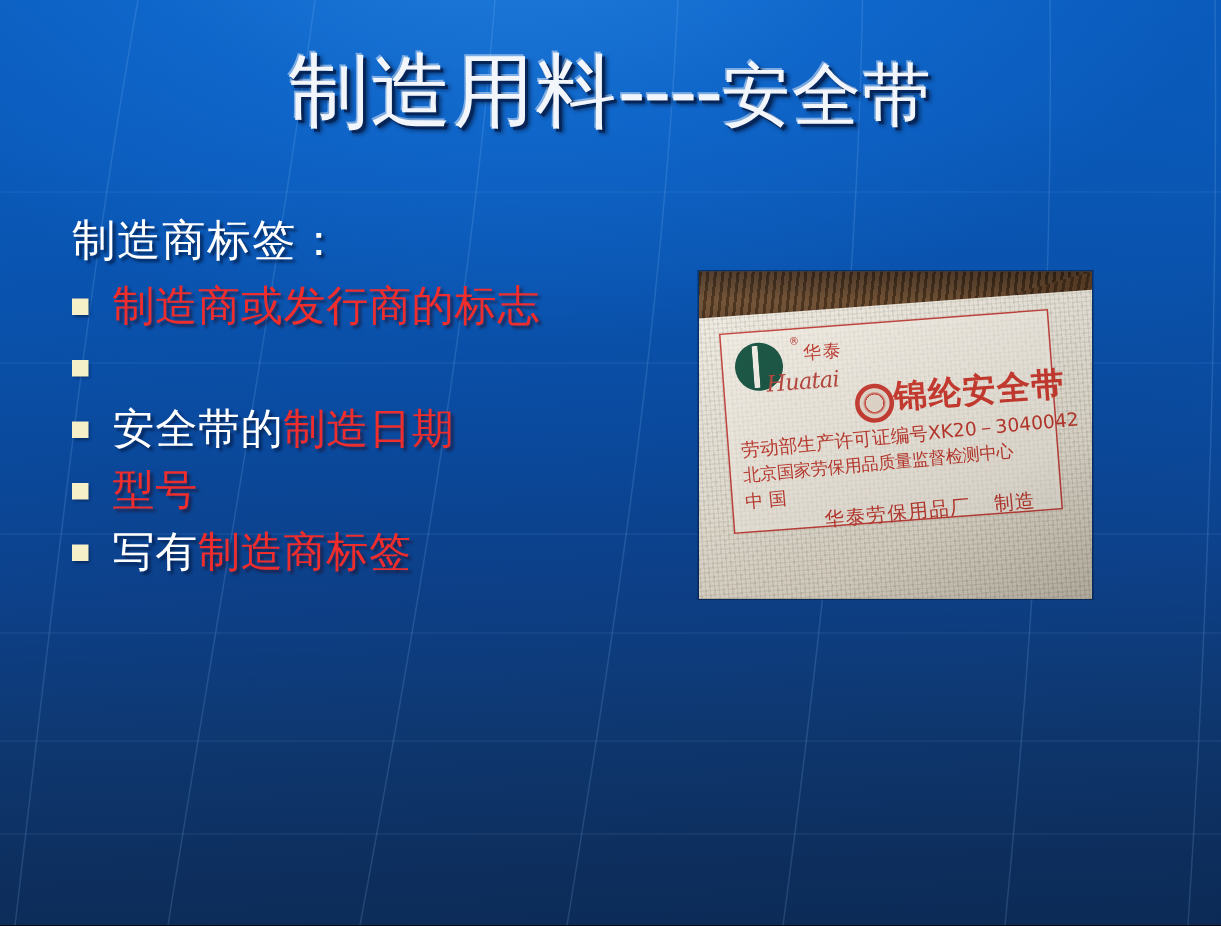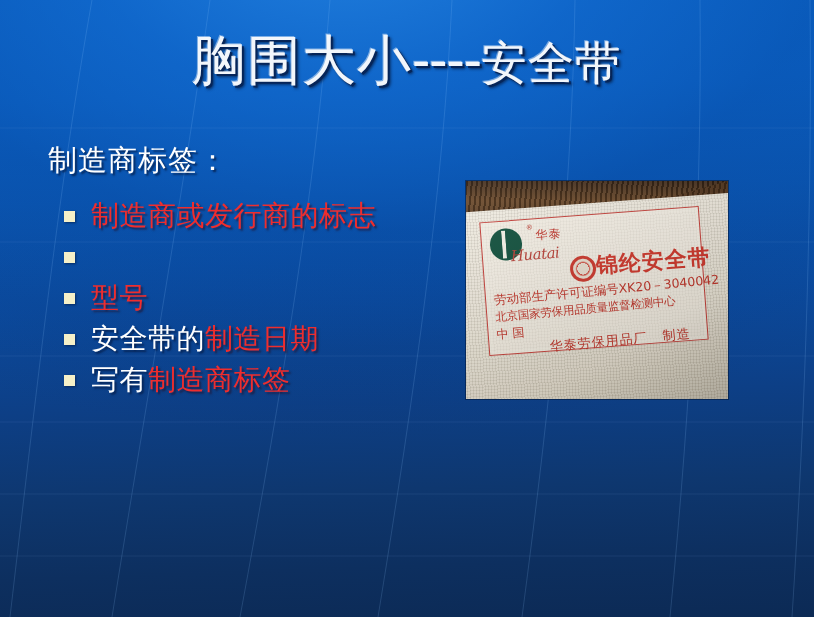--- a/index.html
+++ b/index.html
@@ -69,21 +69,21 @@
   .heading {
     font-size: 29px;
     line-height: 44px;
     color: #ffffff;
     letter-spacing: 1px;
     text-shadow: 2px 2px 2px rgba(5,28,70,0.85);
     margin: 0 0 4px 8px;
   }
   .bullets {
     list-style: none;
-    margin: 16px;
+    margin: 0;
     padding: 0;
   }
   .bullet {
     display: flex;
     align-items: flex-start;
     margin: 0 0 5px 0;
     min-height: 36px;
   }
   .bullet-marker {
     flex: 0 0 auto;
@@ -261,47 +261,47 @@
       <path d="M 0 128 L 814 128"></path>
       <path d="M 0 242 L 814 242"></path>
       <path d="M 0 356 L 814 356"></path>
       <path d="M 0 422 L 814 422"></path>
       <path d="M 0 494 L 814 494"></path>
       <path d="M 0 556 L 814 556"></path>
     </g>
   </svg>
 
   <div class="title">
-    <span>胸围大小</span><span class="dashes">----</span><span class="tail">安全带</span>
+    <span>制造用料</span><span class="dashes">----</span><span class="tail">安全带</span>
   </div>
 
   <div class="body-col">
 
     <div class="heading">制造商标签：</div>
 
     <ul class="bullets">
 
       <li class="bullet">
         <span class="bullet-marker"></span>
         <span class="bullet-text"><span class="plain"></span><span class="hl">制造商或发行商的标志</span></span>
       </li>
 
 
       <li class="bullet">
         <span class="bullet-marker"></span>
       </li>
 
       <li class="bullet">
         <span class="bullet-marker"></span>
+        <span class="bullet-text"><span class="plain">安全带的</span><span class="hl">制造日期</span></span>
+      </li>
+
+      <li class="bullet">
+        <span class="bullet-marker"></span>
         <span class="bullet-text"><span class="plain"></span><span class="hl">型号</span></span>
-      </li>
-
-      <li class="bullet">
-        <span class="bullet-marker"></span>
-        <span class="bullet-text"><span class="plain">安全带的</span><span class="hl">制造日期</span></span>
       </li>
 
       <li class="bullet">
         <span class="bullet-marker"></span>
         <span class="bullet-text"><span class="plain">写有</span><span class="hl">制造商标签</span></span>
       </li>
 
     </ul>
   </div>
 

